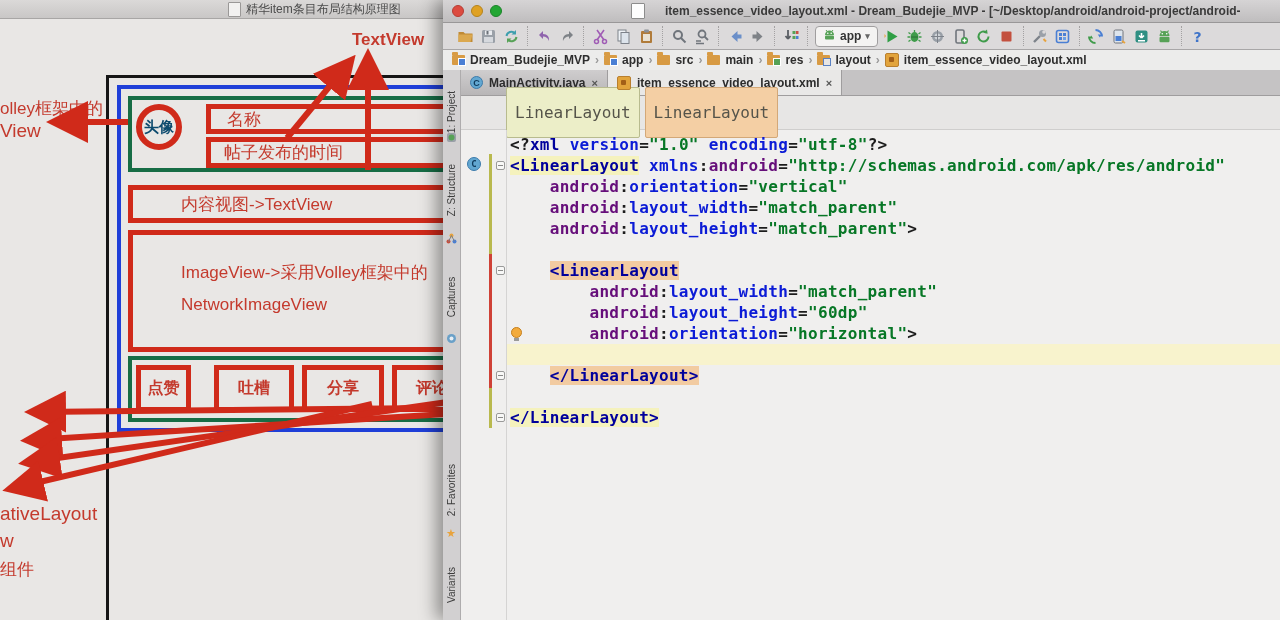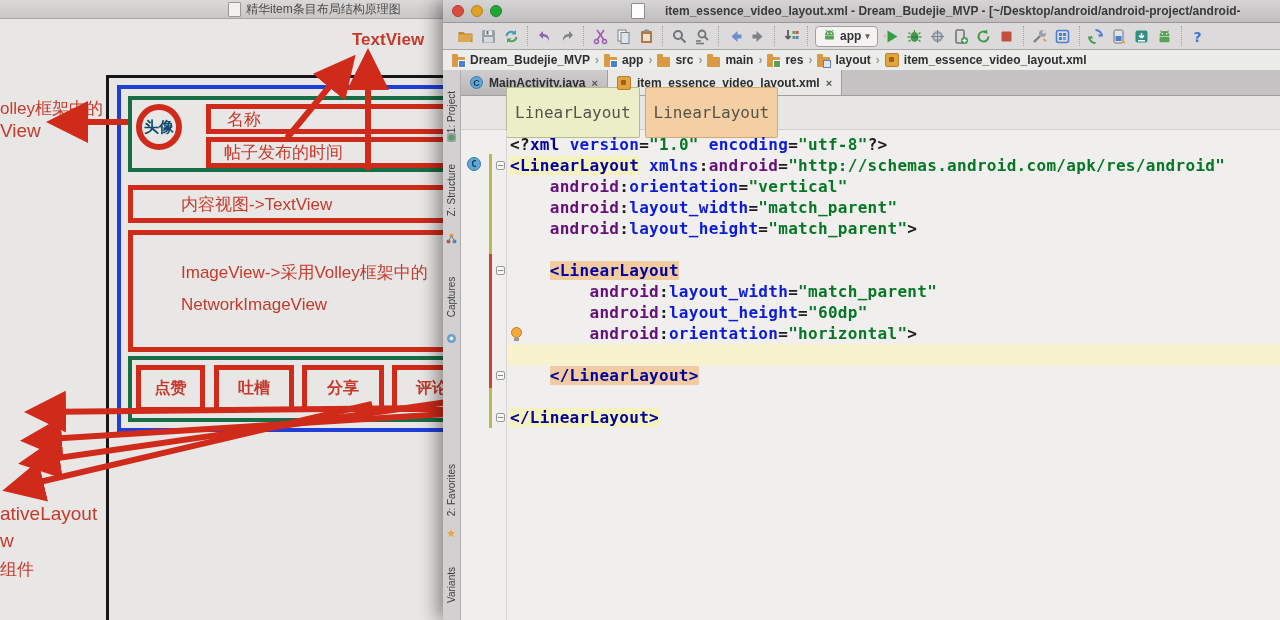--- a/index.html
+++ b/index.html
@@ -19,21 +19,21 @@
   .frame-green-top{left:128px;top:96px;width:404px;height:76px;border:4px solid #176d45;}
   .avatar-circle{left:136px;top:104px;width:46px;height:46px;border:6px solid #d02a1a;border-radius:50%;
     display:flex;align-items:center;justify-content:center;color:#0c4a6e;font-size:15px;font-weight:bold;}
   .red-box{border:5px solid #d02a1a;color:#c43a2d;display:flex;align-items:center;}
   .name-box{left:206px;top:104px;width:334px;height:30px;font-size:17px;padding-left:16px;align-items:center;}
   .time-box{left:206px;top:137px;width:334px;height:31px;font-size:17px;padding-left:13px;}
   .content-box{left:128px;top:185px;width:400px;height:38px;font-size:17px;padding-left:48px;}
   .image-box{left:128px;top:230px;width:400px;height:122px;font-size:17px;display:block;padding:22px 0 0 48px;line-height:32px;}
   .frame-green-bottom{left:128px;top:356px;width:404px;height:66px;border:4px solid #176d45;}
   .btn-box{top:365px;height:47px;justify-content:center;font-size:16px;font-weight:bold;}
-  .btn-like{left:136px;width:69px;}
+  .btn-like{left:136px;width:55px;}
   .btn-roast{left:214px;width:80px;}
   .btn-share{left:302px;width:82px;}
   .btn-comment{left:392px;width:80px;}
   .dg-label{position:absolute;color:#c43a2d;white-space:nowrap;}
   #dg-arrows{position:absolute;left:0;top:0;width:447px;height:620px;pointer-events:none;}
 
   
   #asw{position:absolute;left:443px;top:0;width:837px;height:620px;background:#f0efee;
     box-shadow:-7px 0 16px rgba(0,0,0,.38);}
   .titlebar{position:relative;height:22px;background:linear-gradient(#d6d4d5,#bfbdbe);
@@ -51,21 +51,21 @@
     padding-left:6px;}
   .tgroup{display:flex;align-items:center;gap:5px;padding:0 7px;border-right:1px dotted #a3a1a2;height:20px;}
   .tgroup:last-child{border-right:none;}
   .tbtn{width:18px;height:18px;display:flex;align-items:center;justify-content:center;cursor:default;}
   .run-chip{display:flex;align-items:center;gap:4px;background:#f4f3f2;border:1px solid #a09e9f;
     border-radius:4px;padding:1px 7px;font-size:12px;font-weight:bold;color:#333;height:17px;}
   .run-chip .caret{font-size:9px;color:#666;}
 
   .navbar{height:20px;background:#ececeb;border-bottom:1px solid #c6c4c3;display:flex;align-items:center;
     padding-left:7px;font-size:12px;font-weight:bold;color:#2e2e2e;}
-  .crumb{display:flex;align-items:flex-end;gap:5px;padding:0 2px;}
+  .crumb{display:flex;align-items:center;gap:5px;padding:0 2px;}
   .crumb-sep{color:#9a9a9a;font-size:12px;padding:0 3px;}
   .fold{position:relative;width:13px;height:10px;background:#d89b44;border-radius:1px;flex:0 0 auto;}
   .fold::before{content:"";position:absolute;top:-3px;left:0;width:6px;height:3px;background:#d89b44;
     border-radius:1px 1px 0 0;}
   .fold.badge-blue::after{content:"";position:absolute;right:-1px;bottom:-1px;width:6px;height:6px;
     background:#4a7fd4;border:1px solid #fff;}
   .fold.badge-green::after{content:"";position:absolute;right:-1px;bottom:-1px;width:6px;height:6px;
     background:#57a257;border:1px solid #fff;}
   .fold.badge-dot::after{content:"";position:absolute;right:-1px;bottom:-1px;width:6px;height:6px;
     background:#e8e6e5;border:1px solid #5a82c4;}

